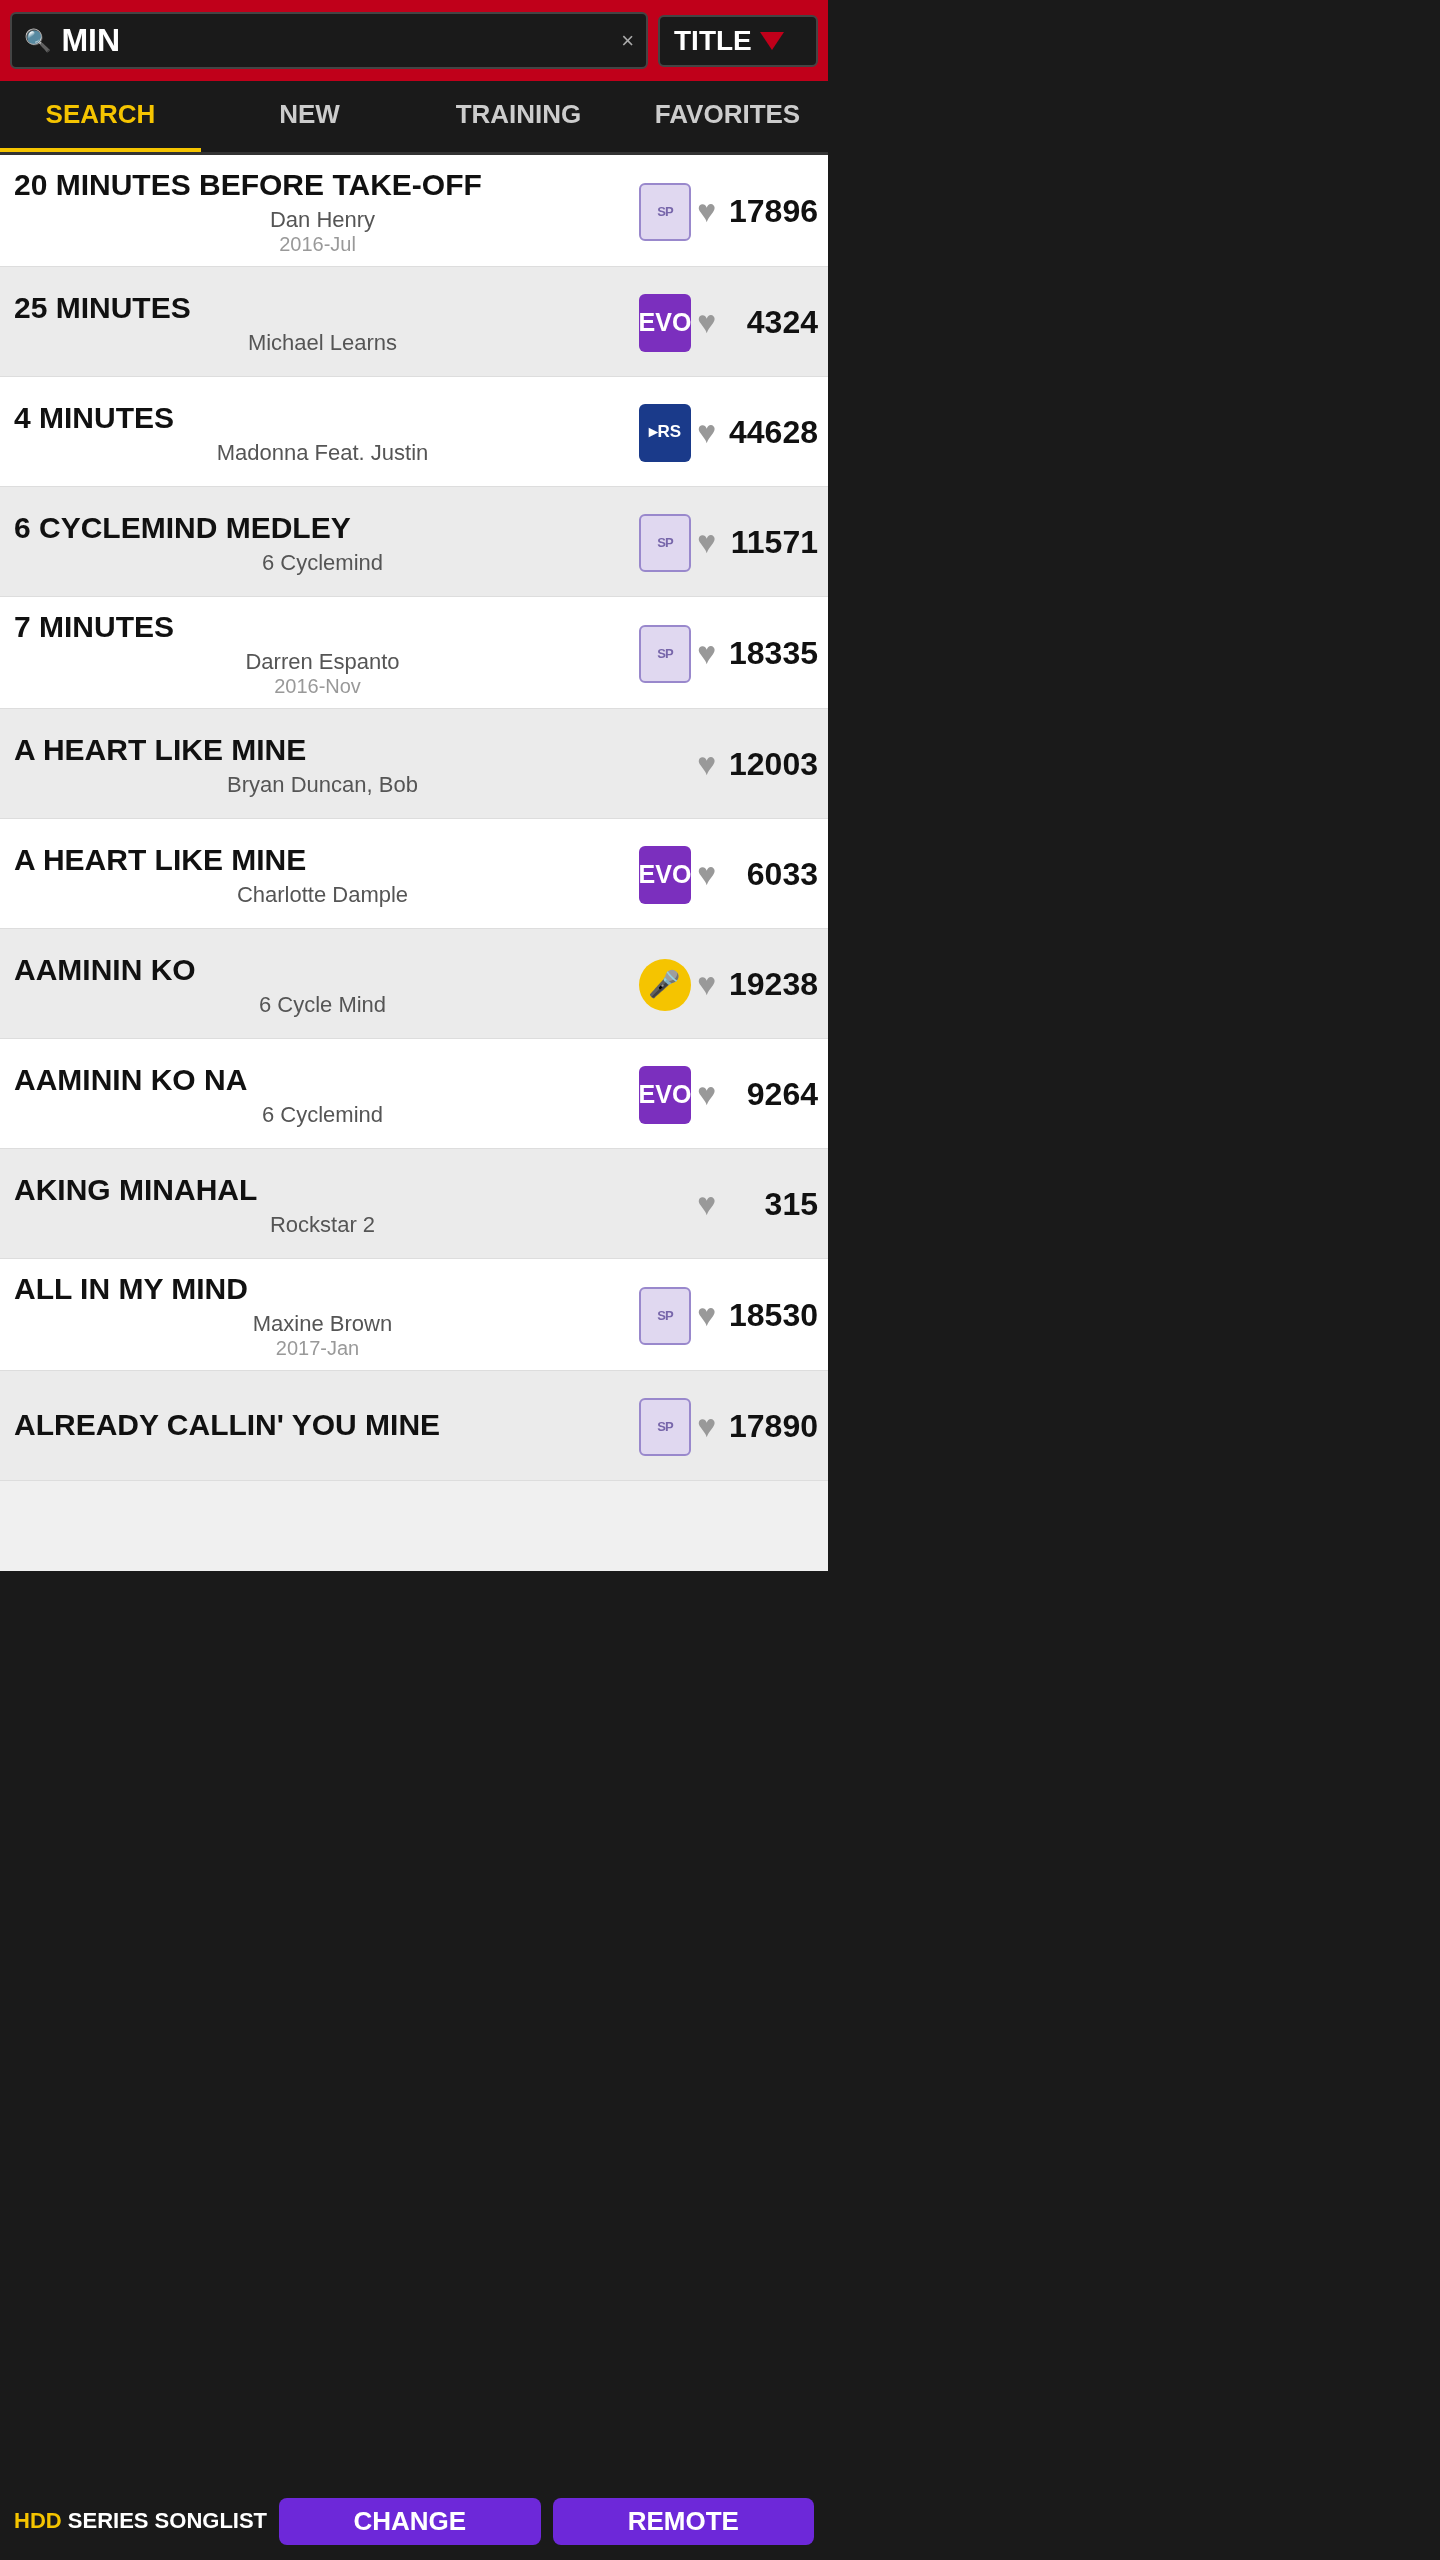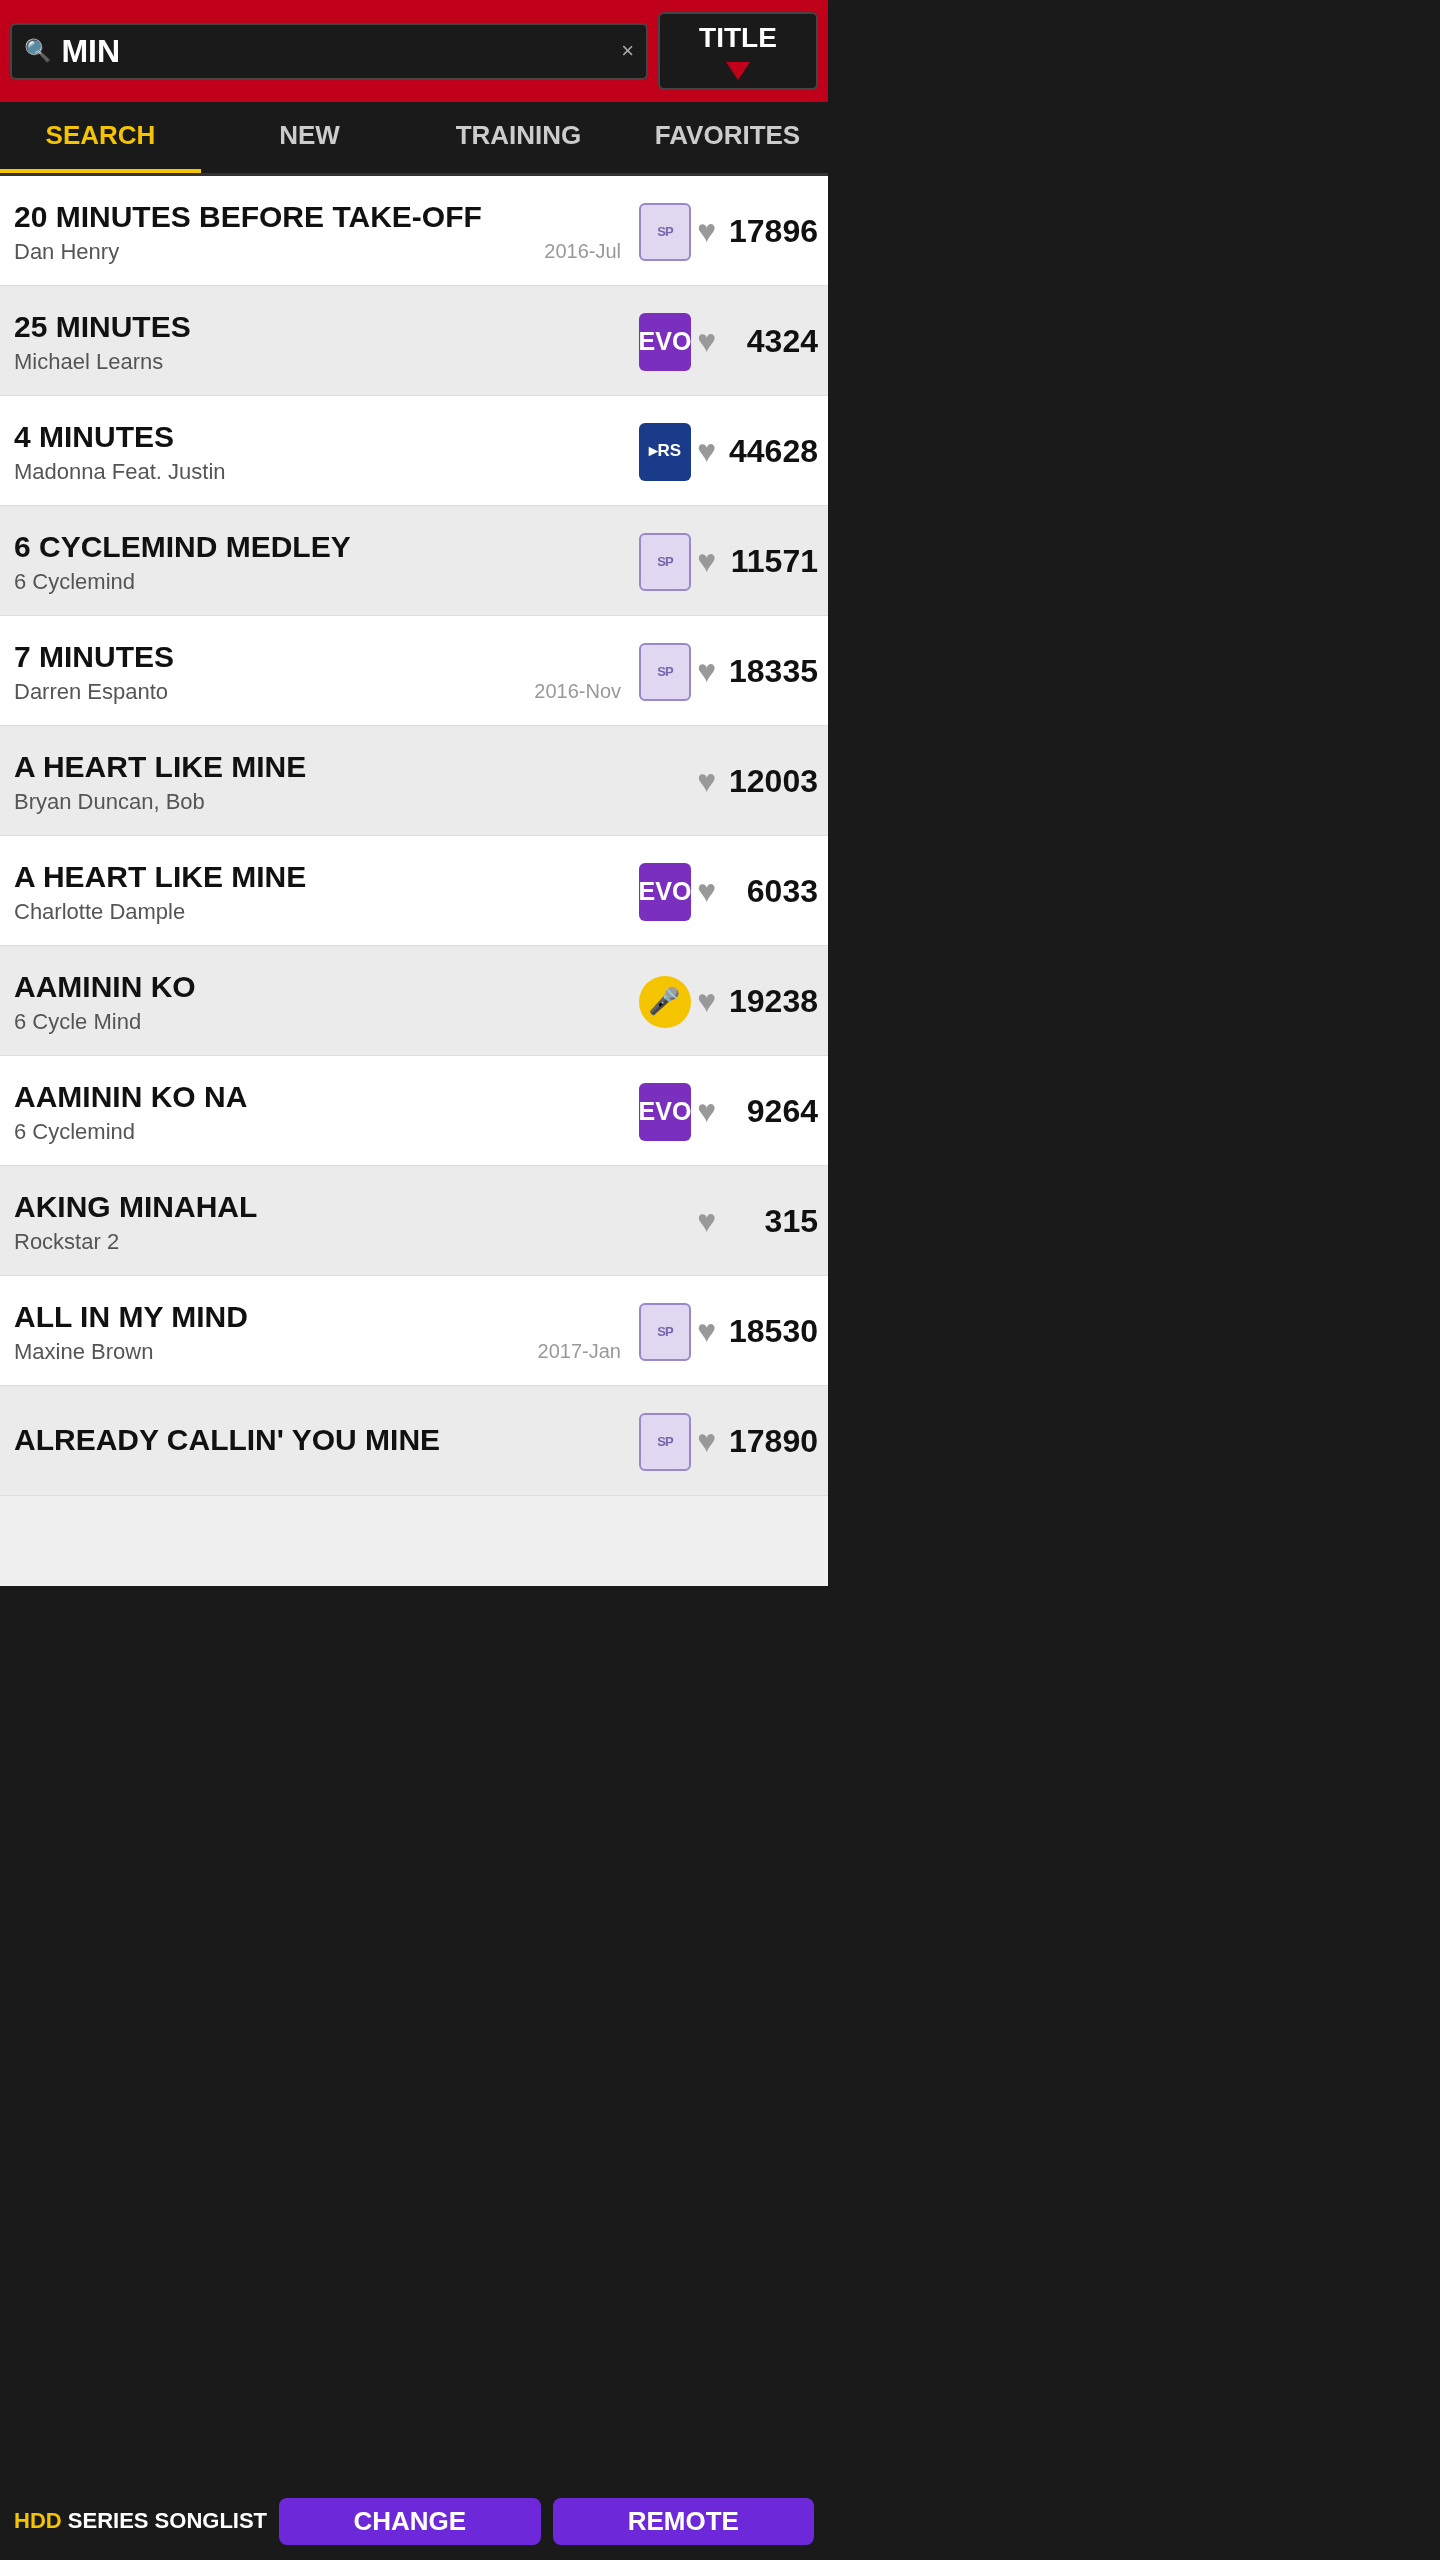--- a/index.html
+++ b/index.html
@@ -47,21 +47,20 @@
     }
     .sort-box {
       background: #1a1a1a;
       border: 2px solid #444;
       border-radius: 6px;
       display: flex;
       align-items: center;
       padding: 8px 14px;
       gap: 8px;
       min-width: 160px;
-      flex-direction: column;
     }
     .sort-label {
       color: #fff;
       font-size: 28px;
       font-weight: bold;
     }
     .sort-arrow {
       width: 0;
       height: 0;
       border-left: 12px solid transparent;
@@ -114,20 +113,21 @@
       font-size: 30px;
       font-weight: bold;
       color: #111;
       line-height: 1.2;
     }
     .song-meta {
       display: flex;
       align-items: center;
       justify-content: space-between;
       margin-top: 4px;
+      flex-direction: column;
     }
     .song-artist {
       font-size: 22px;
       color: #555;
     }
     .song-date {
       font-size: 20px;
       color: #999;
       padding-right: 10px;
     }

